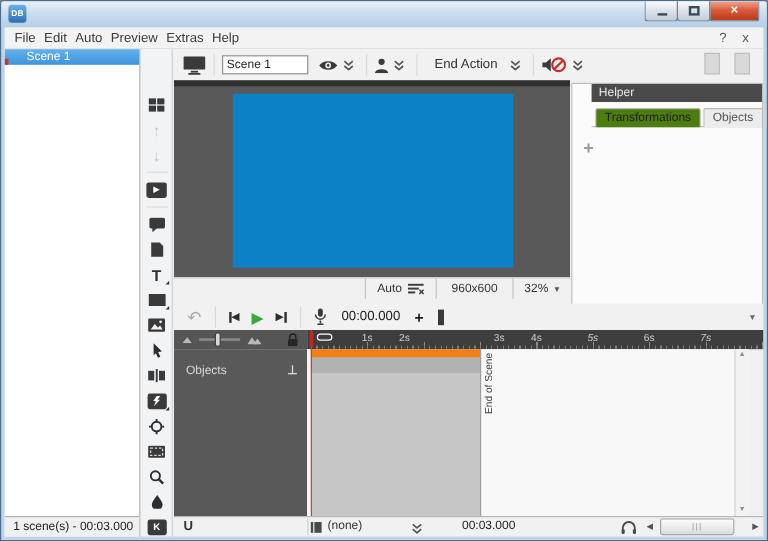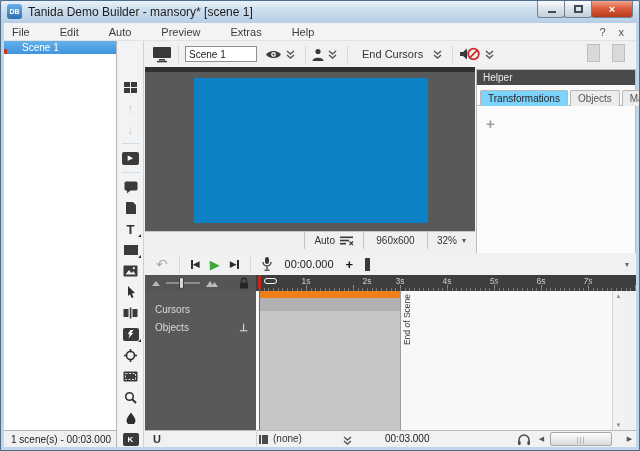--- a/index.html
+++ b/index.html
@@ -21,21 +21,21 @@
   .winbtn.close{width:42px;background:linear-gradient(#f2a58d,#da5c3b 45%,#b93a17);
     color:#fff;font-size:11px;font-weight:bold;}
   .glyph-min{position:absolute;bottom:4px;left:10px;width:8px;height:2px;background:#3d4a57;}
   .glyph-max{width:9px;height:8px;border:2px solid #3d4a57;}
   
   .content{position:absolute;left:3px;right:3px;top:22px;bottom:3px;background:#f0f0f0;}
   
   .menubar{position:absolute;left:0;right:0;top:0;height:18px;background:#f3f3f3;
     border-bottom:1px solid #e2e2e2;display:flex;align-items:center;padding:0 8px;
     font-size:11px;color:#3c3c3c;}
-  .menu-items{display:flex;gap:30px;text-align:center;}
+  .menu-items{display:flex;gap:7px;text-align:center;}
   .menu-item{cursor:default;}
   .menubar-right{margin-left:auto;display:flex;gap:13px;color:#555;font-size:11px;padding-right:4px;}
   
   .left-panel{position:absolute;left:0;top:18px;width:113px;bottom:0;background:#fff;
     border-right:1px solid #b5b5b5;}
   .lp-header{height:13px;background:#4a4a4a;color:#e9e9e9;font-size:9.5px;
     display:flex;align-items:center;gap:4px;padding-left:4px;}
   .lp-header .tri{font-size:7px;}
   .scene-item{height:13px;background:linear-gradient(#64b1ea,#3e94de);color:#fff;font-size:10px;
     display:flex;align-items:center;padding-left:18px;position:relative;}
@@ -76,27 +76,27 @@
   .canvas{position:absolute;left:141px;width:330px;top:44px;height:164px;background:#595959;
     border-top:5px solid #303030;}
   .stage{position:absolute;left:49px;top:6px;width:234px;height:145px;background:#0c81c6;}
   .canvas-bar{position:absolute;left:141px;width:330px;top:208px;height:18px;background:#f0f0f0;
     border-top:1px solid #c9c9c9;display:flex;align-items:center;justify-content:flex-end;
     font-size:10px;color:#333;}
   .seg{height:100%;display:flex;align-items:center;justify-content:center;gap:5px;
     border-left:1px solid #c4c4c4;padding:0 9px;}
   
   .helper{position:absolute;left:472px;right:0;top:46px;height:210px;background:#fbfbfb;
-    border:1px solid #bdbdbd;}
+    border:1px solid #bdbdbd;padding-left:16px;}
   .helper-header{height:15px;background:#4a4a4a;color:#ececec;font-size:10px;
     display:flex;align-items:center;padding-left:6px;}
   .helper-tabs{display:flex;gap:2px;padding:4px 0 0 3px;border-bottom:1px solid #b8b8b8;height:21px;}
   .tab{font-size:10px;color:#555;padding:2px 7px 1px;border:1px solid #b8b8b8;border-bottom:none;
     background:#ececec;border-radius:2px 2px 0 0;position:relative;top:1px;white-space:nowrap;}
-  .tab.active{background:#7dd3fc;color:#1e1e1e;}
+  .tab.active{background:#4d7c0f;color:#1e1e1e;}
   .helper-plus{position:absolute;left:9px;top:45px;font-size:15px;font-weight:bold;color:#9c9c9c;}
   .helper-help{position:absolute;right:6px;bottom:5px;width:14px;height:14px;background:#4d4d4d;
     color:#fff;font-size:10px;border-radius:2px;display:flex;align-items:center;justify-content:center;}
   
   .timeline{position:absolute;left:141px;right:0;top:230px;bottom:17px;}
   .playback{position:absolute;left:0;right:0;top:0;height:22px;background:#f1f1f1;
     display:flex;align-items:center;padding-left:6px;}
   .pb{margin:0 5px;display:flex;align-items:center;color:#2e2e2e;}
   .undo{font-size:14px;color:#a7a7a7;}
   .skipbar{width:2px;height:9px;background:#2e2e2e;}
@@ -155,21 +155,20 @@
     background:linear-gradient(#fcfcfc,#dcdcdc);border:1px solid #a8a8a8;border-radius:2px;
     display:flex;align-items:center;justify-content:center;font-size:7px;color:#999;letter-spacing:1px;}
 </style>
 </head>
 <body>
 
 <div class="screen">
 
   <div class="titlebar">
     <div class="appicon">DB</div>
-    <div class="apptitle">Tanida Demo Builder - mansory* [scene 1]</div>
     <div class="winbtns">
       <div class="winbtn">
           <span class="glyph-min"></span>
         </div>
       <div class="winbtn">
           <span class="glyph-max"></span>
         </div>
       <div class="winbtn close">
           <span>×</span>
         </div>
@@ -319,21 +318,21 @@
             <circle cx="6" cy="3.5" r="2.6" fill="#3a3a3a"></circle>
             <path d="M0.5 13 C0.5 8.5 11.5 8.5 11.5 13 Z" fill="#3a3a3a"></path>
           </svg>
         <svg class="chev2" width="9" height="10">
             <polyline points="1,2 4.5,5 8,2" fill="none" stroke="#555" stroke-width="1.4"></polyline>
             <polyline points="1,6 4.5,9 8,6" fill="none" stroke="#555" stroke-width="1.4"></polyline>
           </svg>
       </div>
       <div class="tb-sep"></div>
       <div style="display:flex;align-items:center;">
-        <span class="tb-label">End Cursors</span>
+        <span class="tb-label">End Action</span>
         <svg class="chev2" width="9" height="10">
             <polyline points="1,2 4.5,5 8,2" fill="none" stroke="#555" stroke-width="1.4"></polyline>
             <polyline points="1,6 4.5,9 8,6" fill="none" stroke="#555" stroke-width="1.4"></polyline>
           </svg>
       </div>
       <div class="tb-sep"></div>
       <div style="display:flex;align-items:center;">
         <svg width="22" height="14">
             <polygon points="1,5 4,5 8,1.5 8,12.5 4,9 1,9" fill="#3a3a3a"></polygon>
             <circle cx="14.5" cy="7" r="5.3" fill="none" stroke="#cc2b2b" stroke-width="1.8"></circle>
@@ -423,34 +422,31 @@
               <polygon points="0,8 4,2 8,8" fill="#b9b9b9"></polygon>
               <polygon points="5,8 8.5,3 12,8" fill="#b9b9b9"></polygon>
             </svg>
           <svg style="margin-left:auto;" width="10" height="12">
               <path d="M2.5 5.5 V3.8 a2.5 2.5 0 0 1 5 0 V5.5" fill="none" stroke="#262626" stroke-width="1.4"></path>
               <rect x="1" y="5.5" width="8" height="6" rx="1" fill="#262626"></rect>
             </svg>
         </div>
         <div class="ruler-right" id="ruler-scale">
             <span class="tick-label" style="left: 50px; text-align: center;">1s</span>
-            <span class="tick-label" style="left: 111px;">2s</span>
-            <span class="tick-label" style="left: 144px;">3s</span>
+            <span class="tick-label" style="left: 81px;">2s</span>
+            <span class="tick-label" style="left: 160px;">3s</span>
             <span class="tick-label" style="left: 191px;">4s</span>
             <span class="tick-label" style="left: 238px; font-style: italic;">5s</span>
             <span class="tick-label" style="left: 285px;">6s</span>
             <span class="tick-label" style="left: 332px; font-style: italic;">7s</span>
           </div>
       </div>
 
       <div class="tracks">
         <div class="track-labels" id="track-labels">
-            <div class="trackrow">
-              <span>Cursors</span>
-            </div>
             <div class="trackrow">
               <span>Objects</span>
               <span class="imp">⊥</span>
             </div>
           </div>
         <div class="track-content">
           <div class="tc-gray"></div>
           <div class="tc-orange"></div>
           <div class="tc-cursorband"></div>
           <div class="tc-bound"></div>

